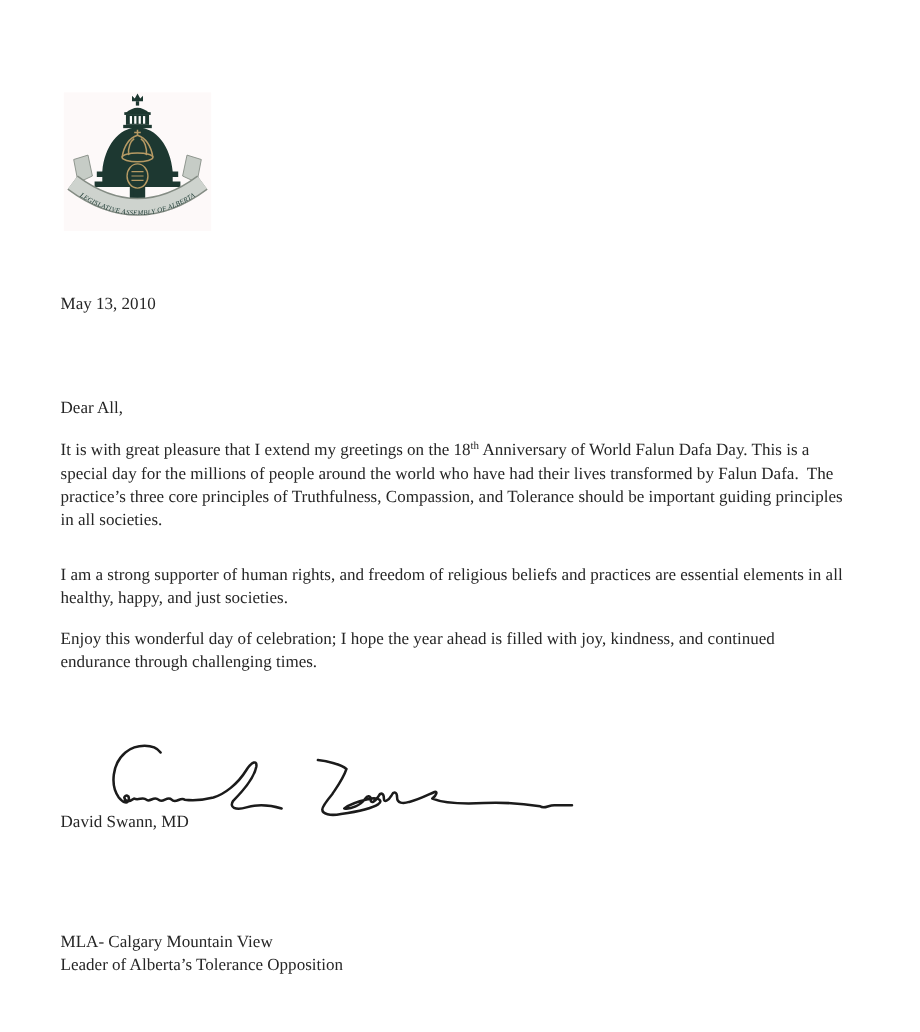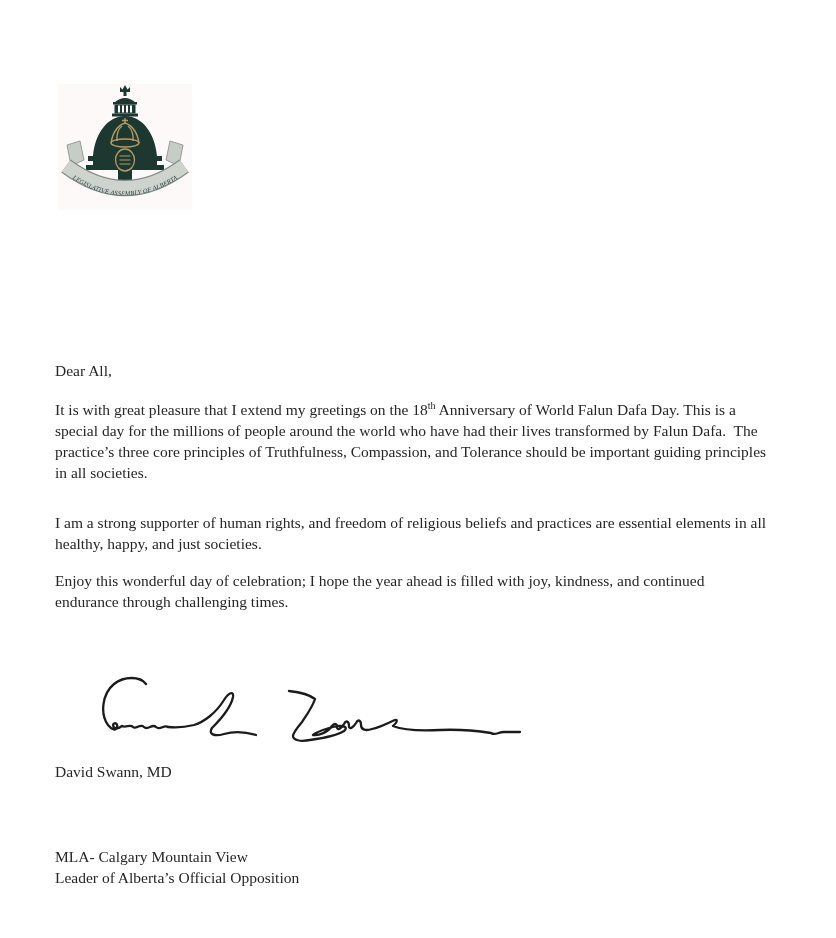--- a/index.html
+++ b/index.html
@@ -27,21 +27,21 @@
     font-size: 15.5px;
     line-height: 21px;
   }
   .para { margin: 0; white-space: pre-wrap; }
   .date        { top: 266px; }
   .salutation  { top: 360px; }
   .p1          { top: 399px; }
   .p2          { top: 512px; }
   .p3          { top: 556px; margin-top: 14px; }
   .closing     { top: 613px; }
-  .name-line   { top: 761px; }
+  .name-line   { top: 737px; }
   .titles      { top: 815px; margin-top: 31px; }
   sup.ord {
     font-size: 10px;
     line-height: 0;
     vertical-align: super;
     margin-top: 40px;
   }
   .signature {
     position: absolute;
     left: 60px;
@@ -107,20 +107,21 @@
         <path d="M8,82 Q67,126 126,82" fill="none" stroke="#848c84" stroke-width="16"></path>
         <path d="M8,82 Q67,126 126,82" fill="none" stroke="#ced3ce" stroke-width="13.5"></path>
       </g>
       <path id="bannerPath" d="M12,93 Q67,130 122,93" fill="none"></path>
       <text font-size="6.3" font-style="italic" font-family="Liberation Serif, serif" fill="#24403a" letter-spacing="0.2">
         <textPath href="#bannerPath" startOffset="50%" text-anchor="middle">LEGISLATIVE ASSEMBLY OF ALBERTA</textPath>
       </text>
     </svg>
   </div>
 
+  <div class="textblock date">May 13, 2010</div>
 
   <div class="textblock salutation">Dear All,</div>
 
   <p class="textblock para p1"><span>It is with great pleasure that I extend my greetings on the 18</span><sup class="ord">th</sup><span> Anniversary of World Falun Dafa Day. This is a special day for the millions of people around the world who have had their lives transformed by Falun Dafa.  The practice’s three core principles of Truthfulness, Compassion, and Tolerance should be important guiding principles in all societies.</span></p>
 
   <p class="textblock para p2">I am a strong supporter of human rights, and freedom of religious beliefs and practices are essential elements in all healthy, happy, and just societies.</p>
 
   <p class="textblock para p3">Enjoy this wonderful day of celebration; I hope the year ahead is filled with joy, kindness, and continued endurance through challenging times.</p>
 
 
@@ -165,16 +166,16 @@
                C400,71 418,73 431,75
                C435,78 438,74 444,74
                L 460,74"></path>
     </svg>
   </div>
 
   <div class="textblock name-line">David Swann, MD</div>
 
   <div class="textblock titles">
     <div>MLA- Calgary Mountain View</div>
-    <div>Leader of Alberta’s Official Opposition</div>
+    <div>Leader of Alberta’s Tolerance Opposition</div>
   </div>
 
 </div>
 
 </body></html>

